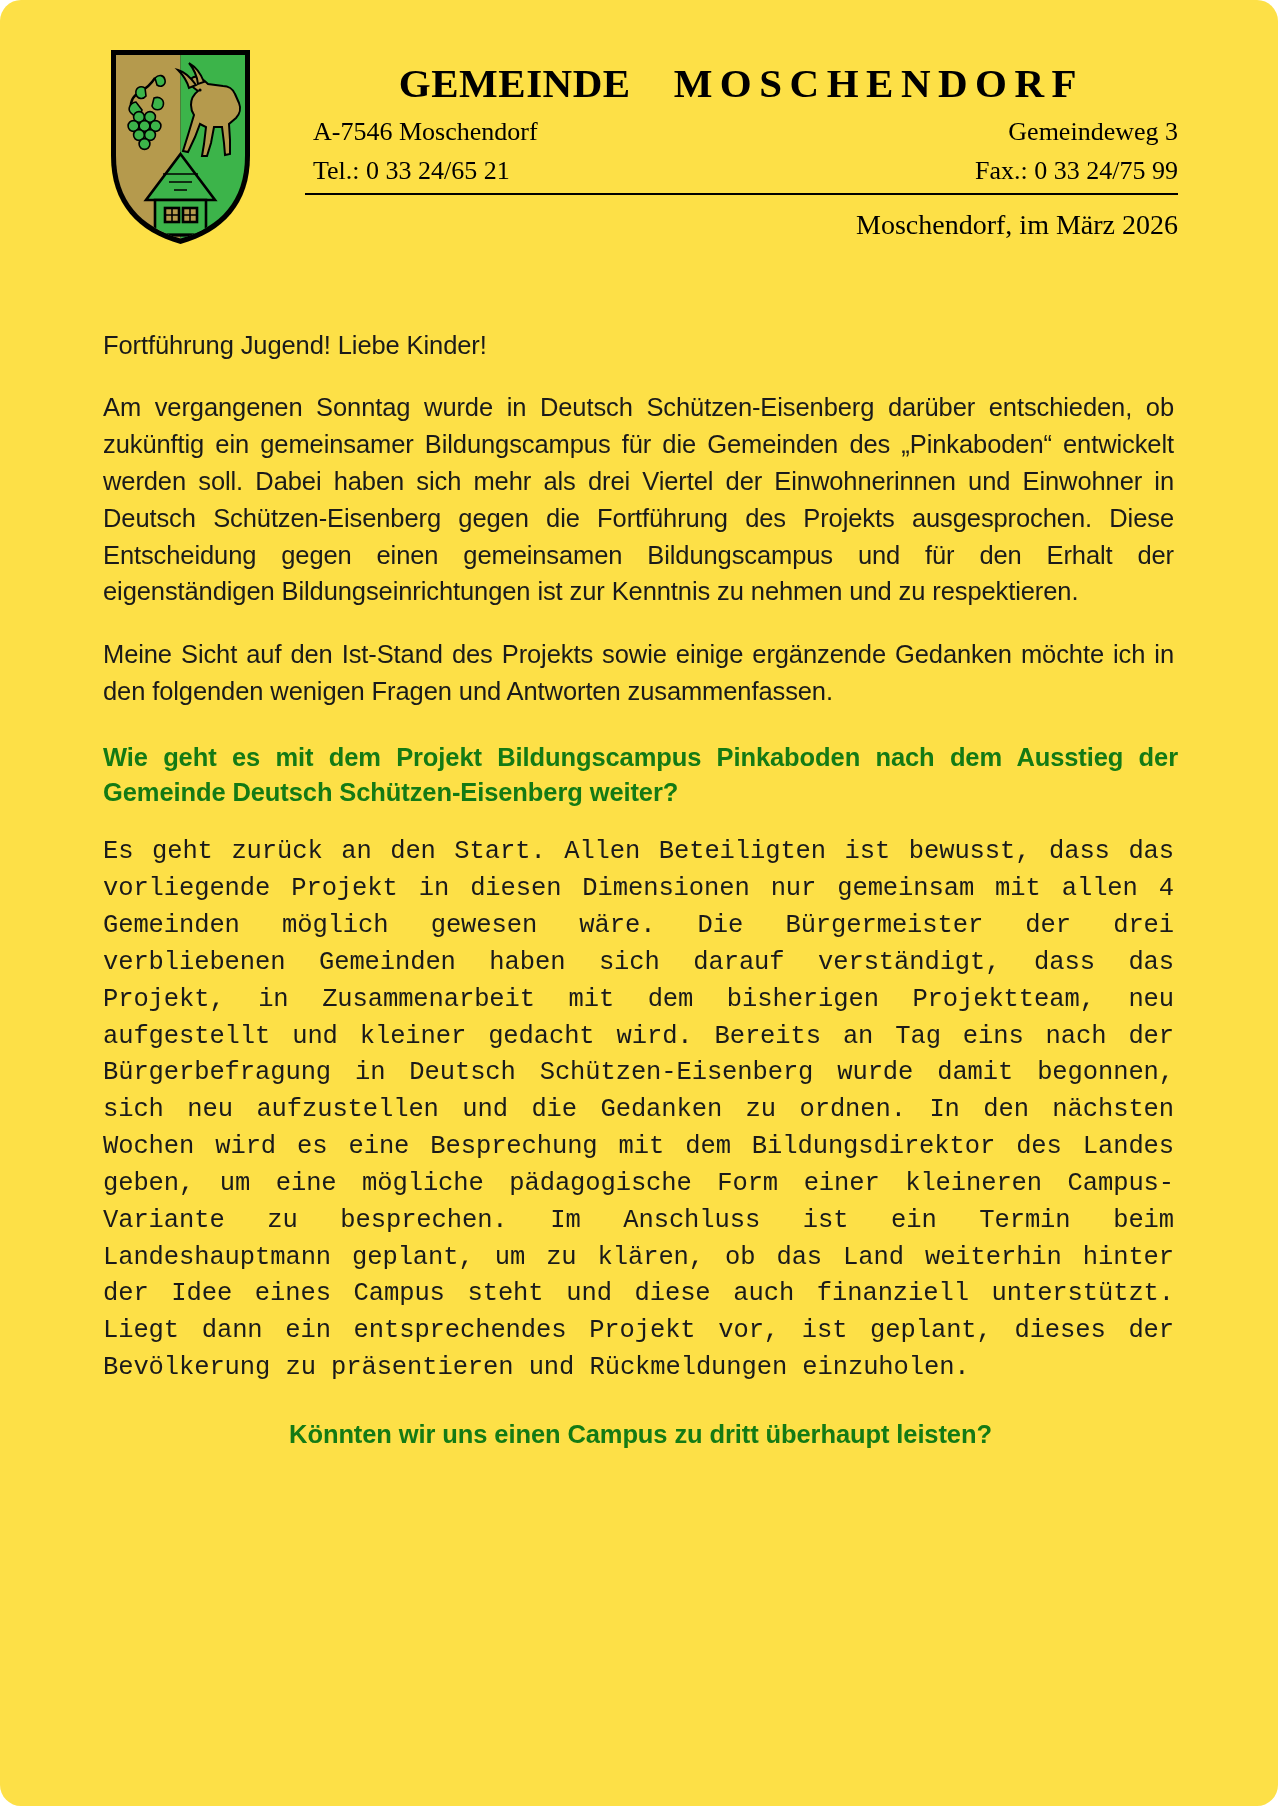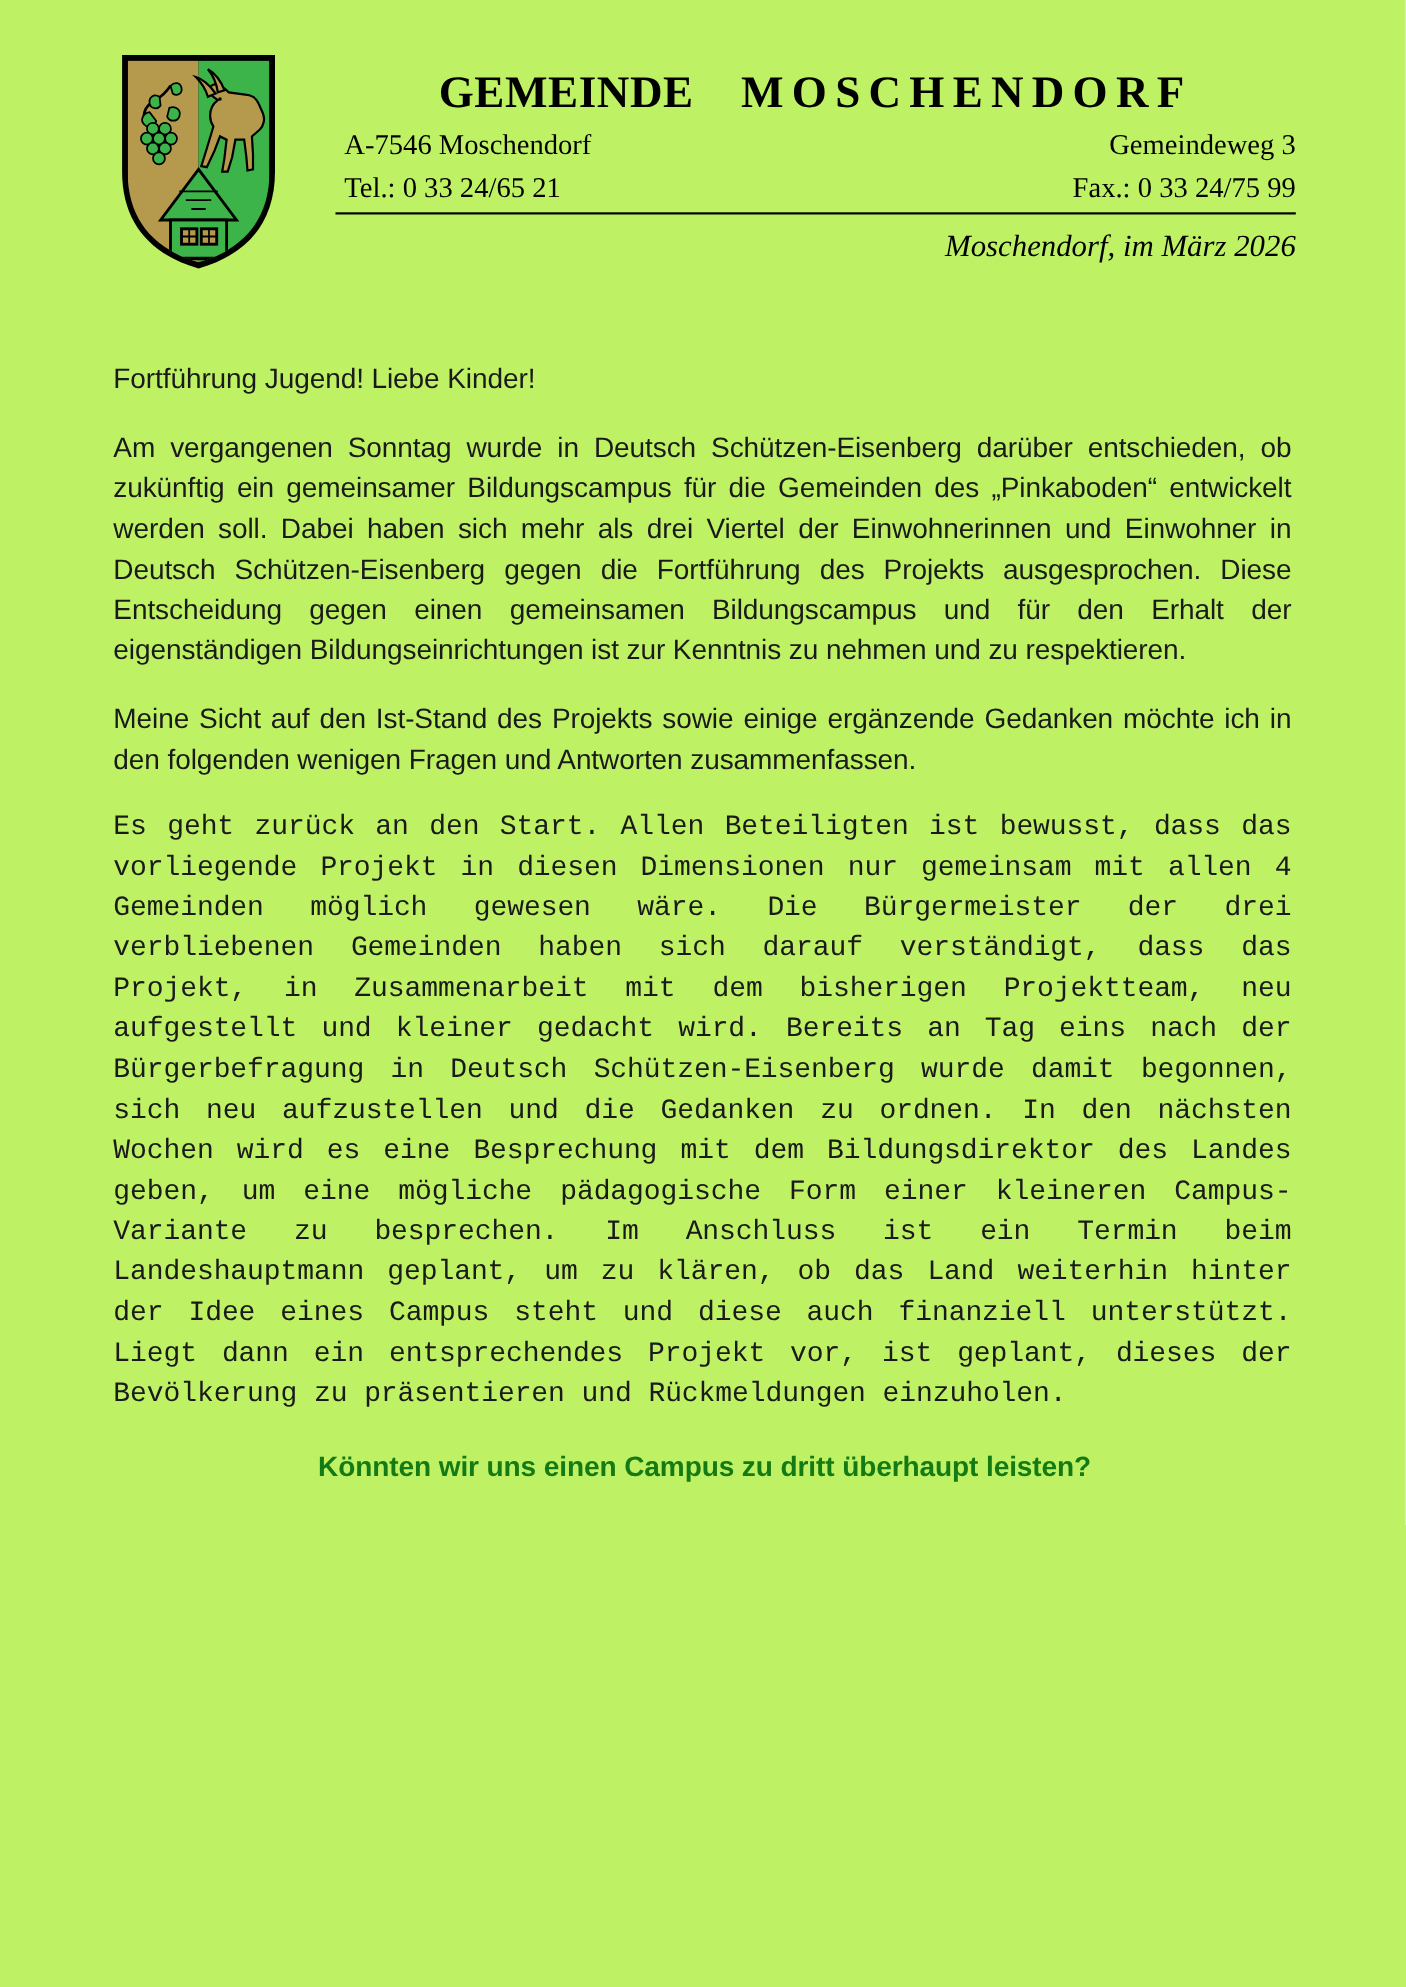--- a/index.html
+++ b/index.html
@@ -14,22 +14,23 @@
     position: relative;
     overflow: hidden;
     font-family: "Liberation Sans", sans-serif;
     -webkit-font-smoothing: antialiased;
   }
 
   .page {
     position: relative;
     width: 1278px;
     height: 1806px;
-    background: #bef264;
+    background: #fde047;
     box-sizing: border-box;
+    border-radius: 21px;
   }
 
   
   .letterhead {
     position: relative;
     padding: 44px 100px 0 100px;
     height: 265px;
     box-sizing: border-box;
   }
 
@@ -90,21 +91,20 @@
     width: 100%;
   }
 
   .date-line {
     font-family: "Liberation Serif", serif;
     font-size: 28px;
     text-align: right;
     margin-top: 14px;
     color: #000;
     white-space: nowrap;
-    font-style: italic;
   }
 
   
   .content {
     padding: 0 100px 0 103px;
     box-sizing: border-box;
   }
 
   .salutation {
     margin-top: 62px;
@@ -239,20 +239,21 @@
   <div class="content">
 
     <div class="salutation">
       <p>Fortführung Jugend! Liebe Kinder!</p>
     </div>
 
     <p class="body-par">Am vergangenen Sonntag wurde in Deutsch Schützen-Eisenberg darüber entschieden, ob zukünftig ein gemeinsamer Bildungscampus für die Gemeinden des „Pinkaboden“ entwickelt werden soll. Dabei haben sich mehr als drei Viertel der Einwohnerinnen und Einwohner in Deutsch Schützen-Eisenberg gegen die Fortführung des Projekts ausgesprochen. Diese Entscheidung gegen einen gemeinsamen Bildungscampus und für den Erhalt der eigenständigen Bildungseinrichtungen ist zur Kenntnis zu nehmen und zu respektieren.</p>
 
     <p class="body-par">Meine Sicht auf den Ist-Stand des Projekts sowie einige ergänzende Gedanken möchte ich in den folgenden wenigen Fragen und Antworten zusammenfassen.</p>
 
+    <h2 class="qa-heading">Wie geht es mit dem Projekt Bildungscampus Pinkaboden nach dem Ausstieg der Gemeinde Deutsch Schützen-Eisenberg weiter?</h2>
 
     <p class="body-par tight">Es geht zurück an den Start. Allen Beteiligten ist bewusst, dass das vorliegende Projekt in diesen Dimensionen nur gemeinsam mit allen 4 Gemeinden möglich gewesen wäre. Die Bürgermeister der drei verbliebenen Gemeinden haben sich darauf verständigt, dass das Projekt, in Zusammenarbeit mit dem bisherigen Projektteam, neu aufgestellt und kleiner gedacht wird. Bereits an Tag eins nach der Bürgerbefragung in Deutsch Schützen-Eisenberg wurde damit begonnen, sich neu aufzustellen und die Gedanken zu ordnen. In den nächsten Wochen wird es eine Besprechung mit dem Bildungsdirektor des Landes geben, um eine mögliche pädagogische Form einer kleineren Campus-Variante zu besprechen. Im Anschluss ist ein Termin beim Landeshauptmann geplant, um zu klären, ob das Land weiterhin hinter der Idee eines Campus steht und diese auch finanziell unterstützt. Liegt dann ein entsprechendes Projekt vor, ist geplant, dieses der Bevölkerung zu präsentieren und Rückmeldungen einzuholen.</p>
 
     <h2 class="qa-heading nojust">Könnten wir uns einen Campus zu dritt überhaupt leisten?</h2>
 
   </div>
 
 </div>
 
 </body></html>

